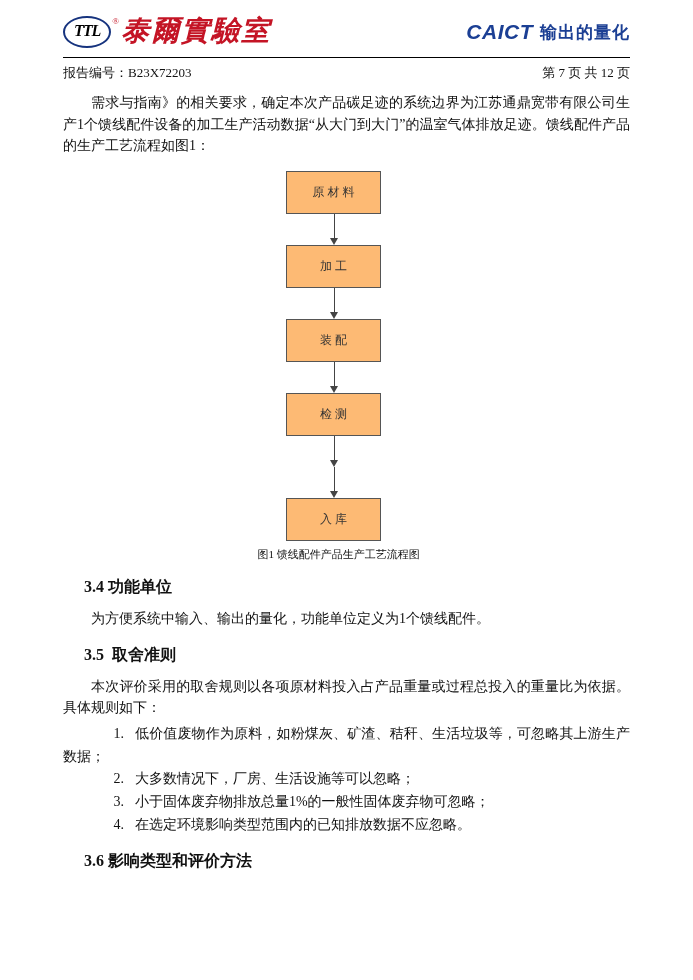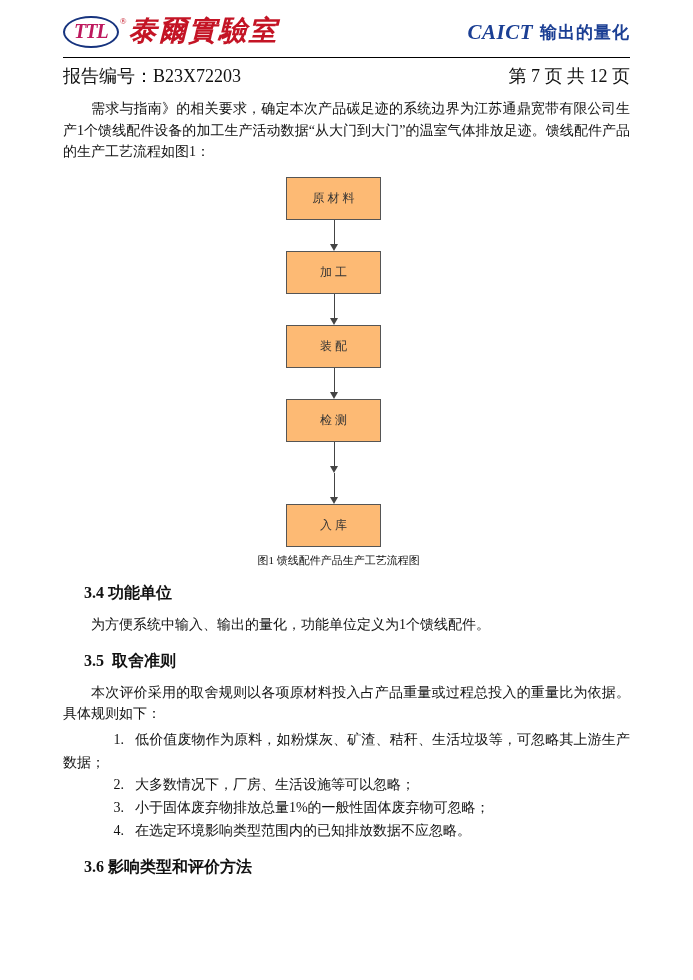--- a/index.html
+++ b/index.html
@@ -25,55 +25,55 @@
     height: 38px;
   }
   .ttl-logo { display: flex; align-items: flex-start; }
   .ttl-oval {
     display: inline-block;
     border: 2px solid #16337e;
     border-radius: 50%;
     padding: 0 9px 2px 9px;
     font-style: italic;
     font-weight: bold;
-    font-size: 20px;
+    font-size: 16px;
     letter-spacing: -1px;
-    color: #be185d;
+    color: #000000;
     line-height: 26px;
   }
   .reg { color: #c41425; font-size: 9px; line-height: 10px; margin: 0 2px 0 1px; }
   .ttl-cn {
     color: #c41425;
     font-size: 28px;
     font-weight: bold;
     font-style: italic;
     letter-spacing: 2px;
     line-height: 30px;
   }
   .caict-logo { display: flex; align-items: center; gap: 7px; }
   .caict-abbr {
-    font-family: Liberation Serif, serif;
+    font-family: Liberation Sans, sans-serif;
     font-weight: bold;
     font-style: italic;
     font-size: 21px;
     letter-spacing: 0.5px;
     color: #1b3f94;
   }
   .caict-cn {
     font-family: "Liberation Sans", sans-serif;
     font-weight: bold;
     font-size: 17px;
     letter-spacing: 1px;
     color: #1b3f94;
   }
   .header-rule { border-bottom: 1px solid #000; margin-top: 6px; }
   .meta-row {
     display: flex;
     justify-content: space-between;
-    font-size: 18px;
+    font-size: 13px;
     padding-top: 6px;
     white-space: pre-wrap;
   }
   
   .content { padding: 10px 63px 0 63px; }
   .para {
     font-size: 14px;
     line-height: 1.55;
     text-indent: 2em;
     text-align: justify;

